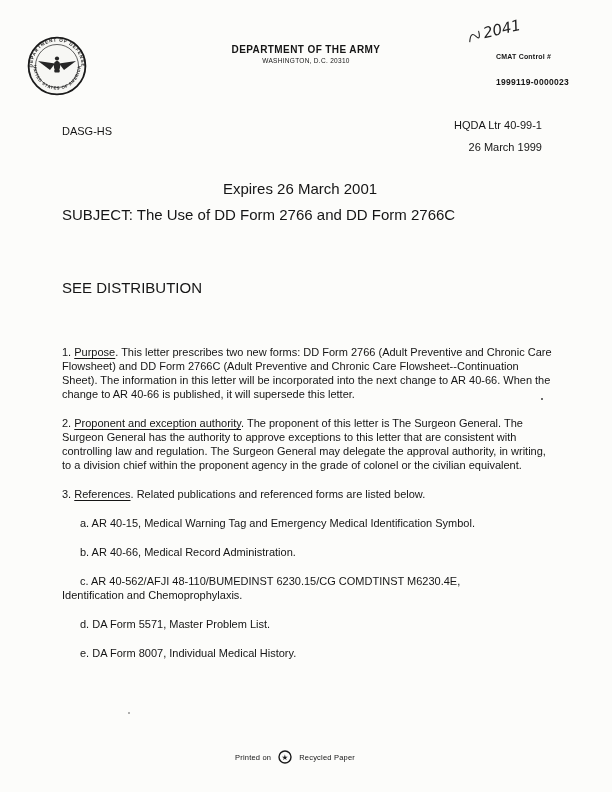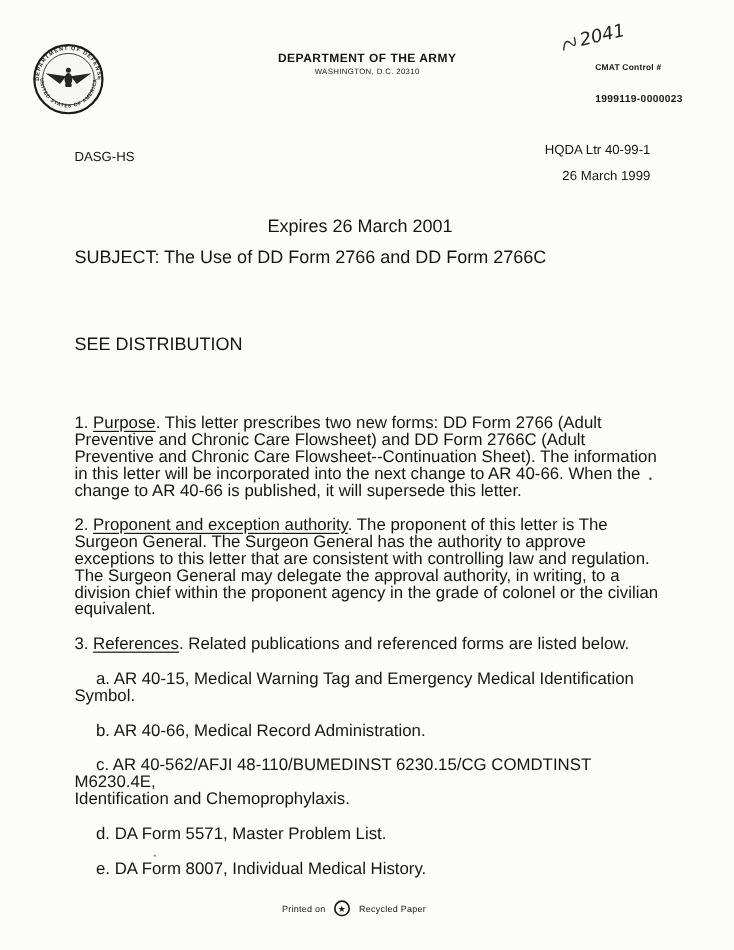--- a/index.html
+++ b/index.html
@@ -31,21 +31,21 @@
   
   .hqda   { position: absolute; right: 70px; top: 119px; font-size: 11px; text-align: right; }
   .office { position: absolute; left: 62px;  top: 125px; font-size: 11px; }
   .date   { position: absolute; right: 70px; top: 141px; font-size: 11px; text-align: right; }
   .expires { position: absolute; left: 0; top: 180px; width: 600px; text-align: center; font-size: 15px; }
   .subject { position: absolute; left: 62px; top: 206px; font-size: 15px; }
   .distribution { position: absolute; left: 62px; top: 279px; font-size: 15px; }
   
   .body {
     position: absolute; left: 62px; top: 345px; width: 492px;
-    font-size: 14px; line-height: 14px;
+    font-size: 11px; line-height: 14px;
   }
   .body p { margin: 0 0 15px 0; }
   .u { text-decoration: underline; text-underline-offset: 1.5px; }
   .ref { text-indent: 18px; }
   .ref-cont { display: block; text-indent: 0; }
   
   .footer {
     position: absolute; left: 0; top: 750px; width: 536px;
     display: flex; align-items: center; justify-content: center; gap: 7px;
     font-size: 7.5px; letter-spacing: 0.2px; padding-left: 27px;

